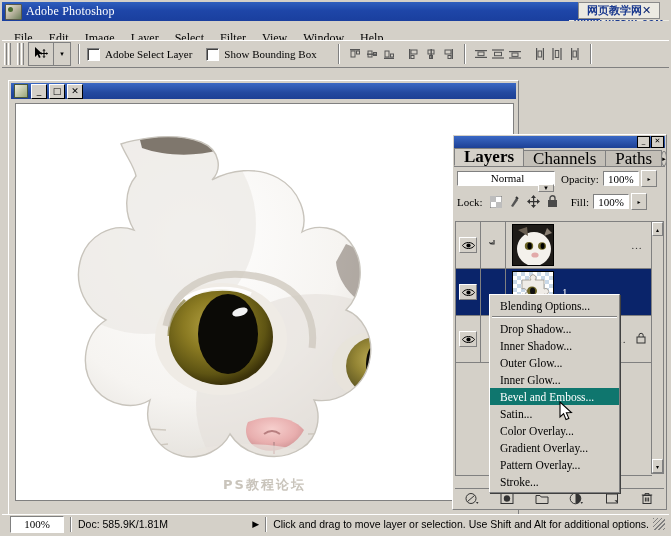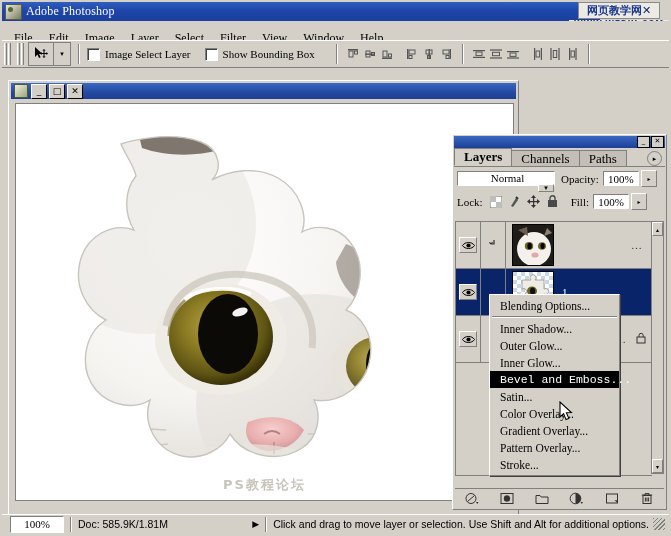--- a/index.html
+++ b/index.html
@@ -81,21 +81,21 @@
 
   
   .palette{position:absolute;left:452px;top:134px;width:215px;height:376px;background:#d4d0c8;
      border:1px solid #808080;border-top-color:#fff;border-left-color:#fff;box-sizing:border-box;}
   .pal-tb{position:absolute;left:1px;top:1px;width:211px;height:12px;
      background:linear-gradient(to bottom,#3a68c4,#1d4095);display:flex;align-items:center;justify-content:flex-end;}
   .pal-tb .pb{width:11px;height:10px;background:#d4d0c8;border:1px solid #000;margin-right:1px;
      font-size:7px;line-height:8px;text-align:center;font-family:"DejaVu Sans",sans-serif;}
   .pal-tabs{position:absolute;left:1px;top:14px;width:211px;height:17px;display:flex;align-items:flex-end;
      border-bottom:1px solid #808080;}
-  .ptab{height:15px;padding:0 9px 0 9px;font-size:13px;display:flex;align-items:center;
+  .ptab{height:15px;padding:0 9px 0 9px;font-size:17px;display:flex;align-items:center;
      background:#c3bfb7;border:1px solid #808080;border-bottom:none;margin-right:-1px;
      font-family:"Liberation Serif",serif;}
   .ptab.active{background:#d4d0c8;font-weight:bold;height:16px;border-bottom:1px solid #d4d0c8;}
   .ptab-arrow{margin-left:auto;margin-right:3px;width:13px;height:13px;border-radius:50%;
      background:#d4d0c8;border:1px solid #808080;display:flex;align-items:center;justify-content:center;font-size:7px;}
   .pal-row{position:absolute;left:4px;display:flex;align-items:center;}
   .combo{height:15px;border:1px solid #808080;border-right-color:#fff;border-bottom-color:#fff;
      background:#fff;display:flex;align-items:center;font-size:11px;padding-left:3px;box-sizing:border-box;
      font-family:"Liberation Serif",serif;}
   .combo .cb-arrow{margin-left:auto;width:14px;height:13px;background:#d4d0c8;border:1px solid #808080;
@@ -129,21 +129,21 @@
   .pal-bottom{position:absolute;left:2px;bottom:2px;width:209px;height:18px;display:flex;
      align-items:center;justify-content:space-around;border-top:1px solid #808080;}
   .pb-ico{width:18px;height:15px;display:flex;align-items:center;justify-content:center;}
 
   
   .ctxmenu{position:absolute;left:489px;top:294px;width:131px;background:#d4d0c8;
      border:1px solid #808080;border-top-color:#fff;border-left-color:#fff;
      box-shadow:1px 1px 0 #404040;box-sizing:border-box;padding:2px 0;z-index:40;}
   .ctx-item{height:17px;display:flex;align-items:center;padding-left:10px;font-size:11.5px;
      font-family:"Liberation Serif",serif;color:#000;white-space:nowrap;}
-  .ctx-item.hl{background:#000000;color:#fff;font-family:Liberation Mono, monospace;}
+  .ctx-item.hl{background:#0f766e;color:#fff;}
   .ctx-sep{height:1px;background:#fff;border-top:1px solid #808080;margin:2px 2px;}
 
   
   .cursor{position:absolute;left:559px;top:401px;z-index:60;}
 
   
   .statusbar{position:absolute;left:2px;bottom:3px;width:667px;height:18px;background:#d4d0c8;
      border-top:1px solid #fff;display:flex;align-items:center;}
   .zoombox{width:52px;height:15px;margin-left:8px;background:#fff;border:1px solid #808080;
      border-right-color:#fff;border-bottom-color:#fff;display:flex;align-items:center;
@@ -192,21 +192,21 @@
         <path d="M3 1 L3 11 L5.5 8.6 L7 12 L8.6 11.2 L7.1 8 L10.5 8 Z" fill="#000"></path>
         <path d="M12 4 L12 11 M8.6 7.5 L15.4 7.5" stroke="#000" stroke-width="1"></path>
         <path d="M12 3 l1.6 1.6 h-3.2 z M12 12 l1.6 -1.6 h-3.2 z M8 7.5 l1.6 -1.6 v3.2 z M16 7.5 l-1.6 -1.6 v3.2 z" fill="#000"></path>
       </svg>
     </div>
     <div class="tool-arrow">
       <span>▾</span>
     </div>
     <div class="sep"></div>
     <div class="chk"></div>
-    <span class="opt-label">Image Select Layer</span>
+    <span class="opt-label">Adobe Select Layer</span>
     <div class="chk"></div>
     <span class="opt-label">Show Bounding Box</span>
     <div class="sep"></div>
 
     <div class="align-ico">
       <svg width="14" height="14">
           <rect x="2" y="2" width="10" height="1.4" fill="#555"></rect>
           <rect x="3" y="4" width="4" height="6" fill="none" stroke="#555"></rect>
           <rect x="8.5" y="4" width="3" height="3" fill="none" stroke="#555"></rect>
         </svg>
@@ -612,20 +612,21 @@
             <path d="M0.8 3 h10.4 M4 3 v-1.4 h4 V3" fill="none" stroke="#333"></path>
             <path d="M4.4 5.5 v4 M6 5.5 v4 M7.6 5.5 v4" stroke="#333"></path>
           </svg>
         </span>
     </div>
   </div>
 
   <div class="ctxmenu">
     <div class="ctx-item">Blending Options...</div>
     <div class="ctx-sep"></div>
+    <div class="ctx-item">Drop Shadow...</div>
     <div class="ctx-item">Inner Shadow...</div>
     <div class="ctx-item">Outer Glow...</div>
     <div class="ctx-item">Inner Glow...</div>
     <div class="ctx-item hl">Bevel and Emboss...</div>
     <div class="ctx-item">Satin...</div>
     <div class="ctx-item">Color Overlay...</div>
     <div class="ctx-item">Gradient Overlay...</div>
     <div class="ctx-item">Pattern Overlay...</div>
     <div class="ctx-item">Stroke...</div>
   </div>

